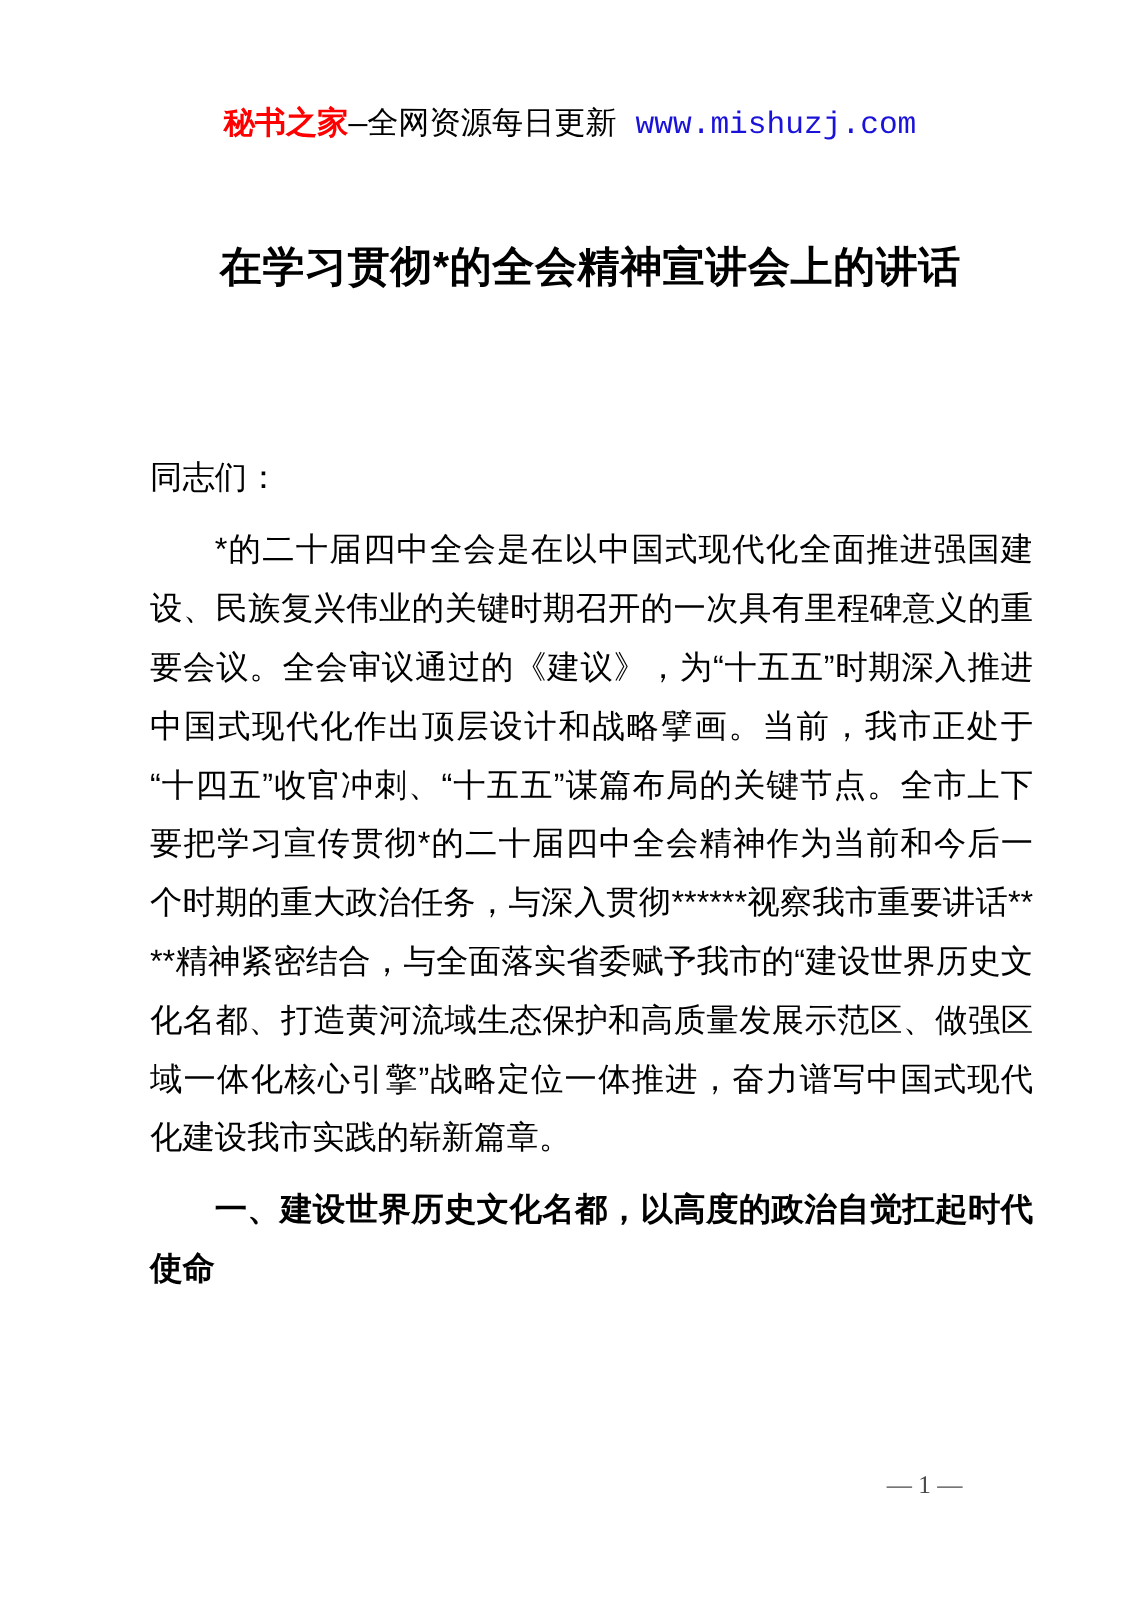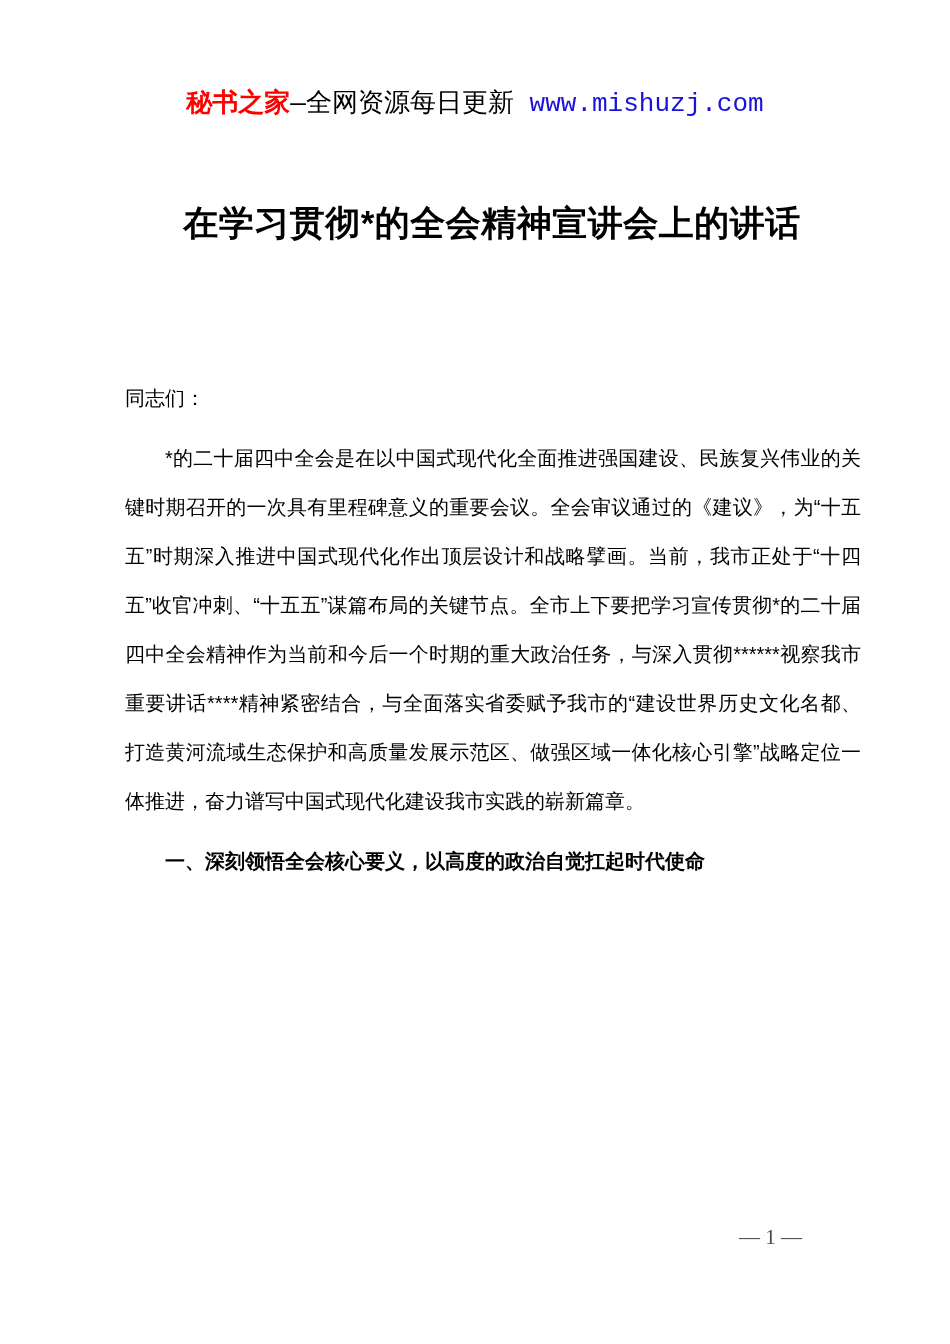--- a/index.html
+++ b/index.html
@@ -36,21 +36,21 @@
     font-size: 35px;
     line-height: 44px;
     font-weight: bold;
     letter-spacing: 0.5px;
   }
   .doc-body {
     position: absolute;
     top: 374px;
     left: 125px;
     width: 736px;
-    font-size: 20px;
+    font-size: 27px;
     line-height: 49px;
     text-align: justify;
     text-justify: inter-ideograph;
     word-break: break-all;
   }
   .doc-body p { margin: 0 0 11px 0; }
   .doc-body p.indent { text-indent: 2em; }
   .doc-body p.bold { font-weight: bold; margin-top: 8px; }
   .page-number {
     position: absolute;
@@ -68,18 +68,18 @@
 
 <div class="page">
 
   <div class="doc-header"><span class="brand" style="color: rgb(255, 0, 0);">秘书之家</span><span class="tagline" style="color: rgb(0, 0, 0);">—全网资源每日更新 </span><a class="url" style="color: rgb(26, 18, 216);">www.mishuzj.com</a></div>
 
   <h1 class="doc-title">在学习贯彻*的全会精神宣讲会上的讲话</h1>
 
   <div class="doc-body">
       <p class="">同志们：</p>
       <p class="indent">*的二十届四中全会是在以中国式现代化全面推进强国建设、民族复兴伟业的关键时期召开的一次具有里程碑意义的重要会议。全会审议通过的《建议》，为“十五五”时期深入推进中国式现代化作出顶层设计和战略擘画。当前，我市正处于“十四五”收官冲刺、“十五五”谋篇布局的关键节点。全市上下要把学习宣传贯彻*的二十届四中全会精神作为当前和今后一个时期的重大政治任务，与深入贯彻******视察我市重要讲话****精神紧密结合，与全面落实省委赋予我市的“建设世界历史文化名都、打造黄河流域生态保护和高质量发展示范区、做强区域一体化核心引擎”战略定位一体推进，奋力谱写中国式现代化建设我市实践的崭新篇章。</p>
-      <p class="indent bold">一、深刻领悟全会核心要义，以高度的政治自觉扛起时代使命</p>
+      <p class="indent bold">一、建设世界历史文化名都，以高度的政治自觉扛起时代使命</p>
     </div>
 
   <div class="page-number">— 1 —</div>
 
 </div>
 
 </body></html>

